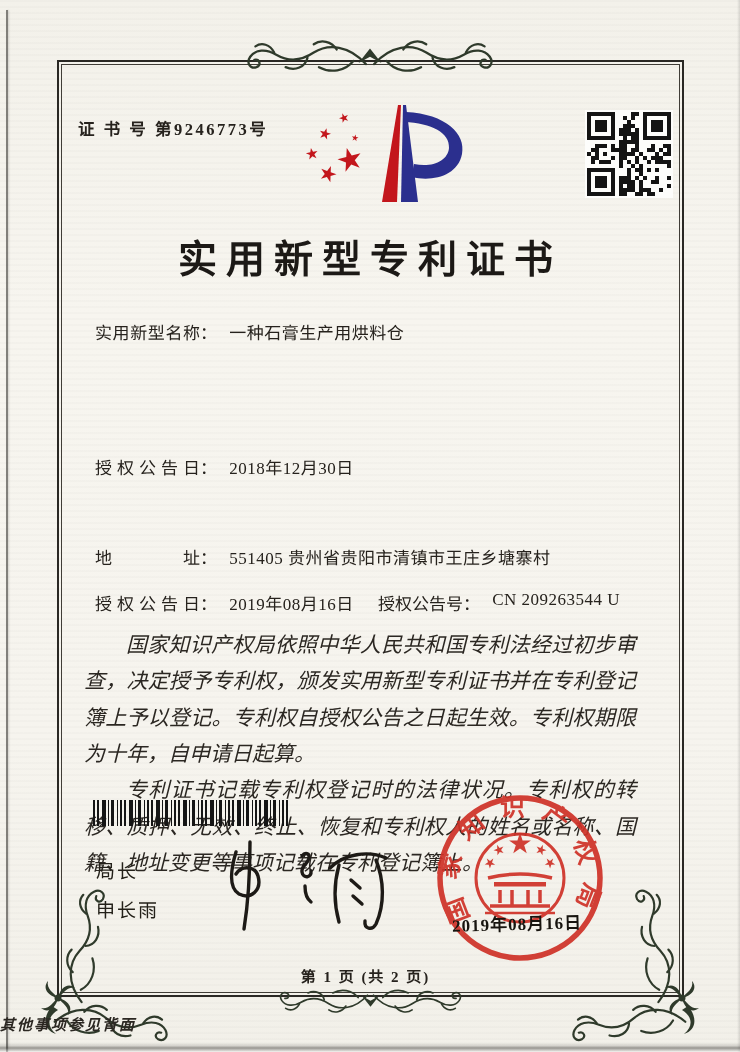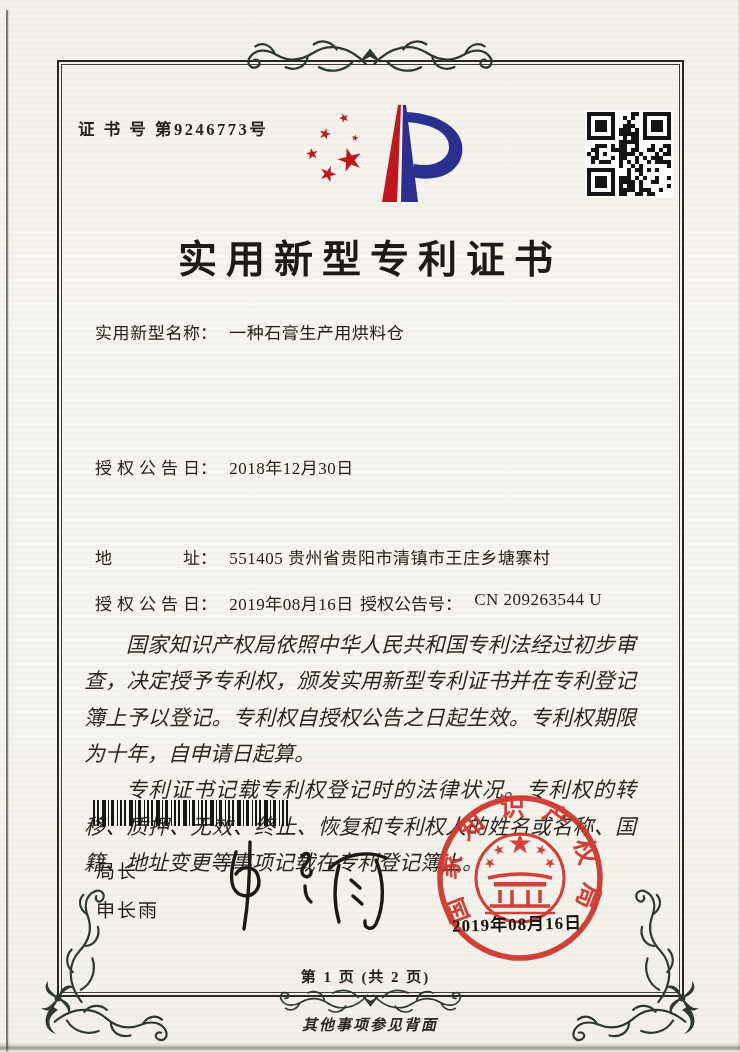--- a/index.html
+++ b/index.html
@@ -26,21 +26,21 @@
   
   .cert-no{position:absolute;left:78px;top:116px;font-size:16.5px;font-weight:bold;letter-spacing:2.5px;}
   .logo{position:absolute;left:298px;top:100px;width:175px;height:108px;}
   .qr{position:absolute;left:585px;top:110px;width:84px;height:84px;background:#fdfdfb;padding:2px;}
   .title{position:absolute;left:0;right:0;top:228px;text-align:center;font-size:39px;font-weight:bold;letter-spacing:9px;color:#1c1916;}
   
   .row{position:absolute;left:95px;width:560px;height:24px;font-size:17px;font-weight:normal;white-space:nowrap;}
   .flabel{display:inline-block;width:105px;text-align:justify;text-align-last:justify;vertical-align:top;}
   .colon{display:inline-block;vertical-align:top;}
   .fvalue{display:inline-block;margin-left:8px;vertical-align:top;letter-spacing:0.5px;}
-  .row6b{position:absolute;left:265px;top:0;white-space:nowrap;text-align:right;}
+  .row6b{position:absolute;left:283px;top:0;white-space:nowrap;text-align:right;}
   
   .bodytext{position:absolute;left:84px;width:552px;top:627px;font-size:21px;line-height:1.73;font-style:italic;text-align:justify;color:#2b2722;}
   .bodytext p{margin:0;text-indent:2em;}
   
   .barcode{position:absolute;left:93px;top:800px;width:198px;height:26px;
     background:repeating-linear-gradient(90deg,
       #151515 0 2px, rgba(0,0,0,0) 2px 4px,
       #151515 4px 6px, rgba(0,0,0,0) 6px 9px,
       #151515 9px 13px, rgba(0,0,0,0) 13px 15px,
       #151515 15px 16px, rgba(0,0,0,0) 16px 18px,
@@ -48,21 +48,21 @@
       #151515 24px 25px, rgba(0,0,0,0) 25px 27px);}
   
   .signer{position:absolute;left:96px;top:856px;font-family:"Liberation Sans","DejaVu Sans",sans-serif;font-size:19px;color:#232019;}
   .signer div{margin-bottom:12px;letter-spacing:2px;}
   .signature{position:absolute;left:205px;top:838px;width:192px;height:95px;overflow:visible;}
   
   .seal{position:absolute;left:430px;top:790px;width:180px;height:180px;overflow:visible;opacity:0.92;}
   .seal-date{position:absolute;left:452px;top:910px;font-size:17px;font-weight:bold;letter-spacing:1px;color:#17140f;transform:rotate(-1.5deg);}
   
   .page-info{position:absolute;left:0;right:9px;top:965px;text-align:center;font-size:15px;font-weight:bold;letter-spacing:2px;}
-  .footer-note{position:absolute;left:0;right:0;top:1013px;text-align:center;font-size:15px;font-style:italic;font-weight:bold;letter-spacing:2px;color:#2b2722;}
+  .footer-note{position:absolute;left:0;right:0;top:1013px;text-align:left;font-size:15px;font-style:italic;font-weight:bold;letter-spacing:2px;color:#2b2722;}
 </style>
 </head>
 <body>
 
 <div id="page">
 
   <svg width="0" height="0" style="position:absolute">
     <defs>
       <g id="star5">
         <polygon points="0,-10 2.25,-3.09 9.51,-3.09 3.63,1.18 5.88,8.09 0,3.82 -5.88,8.09 -3.63,1.18 -9.51,-3.09 -2.25,-3.09"></polygon>

